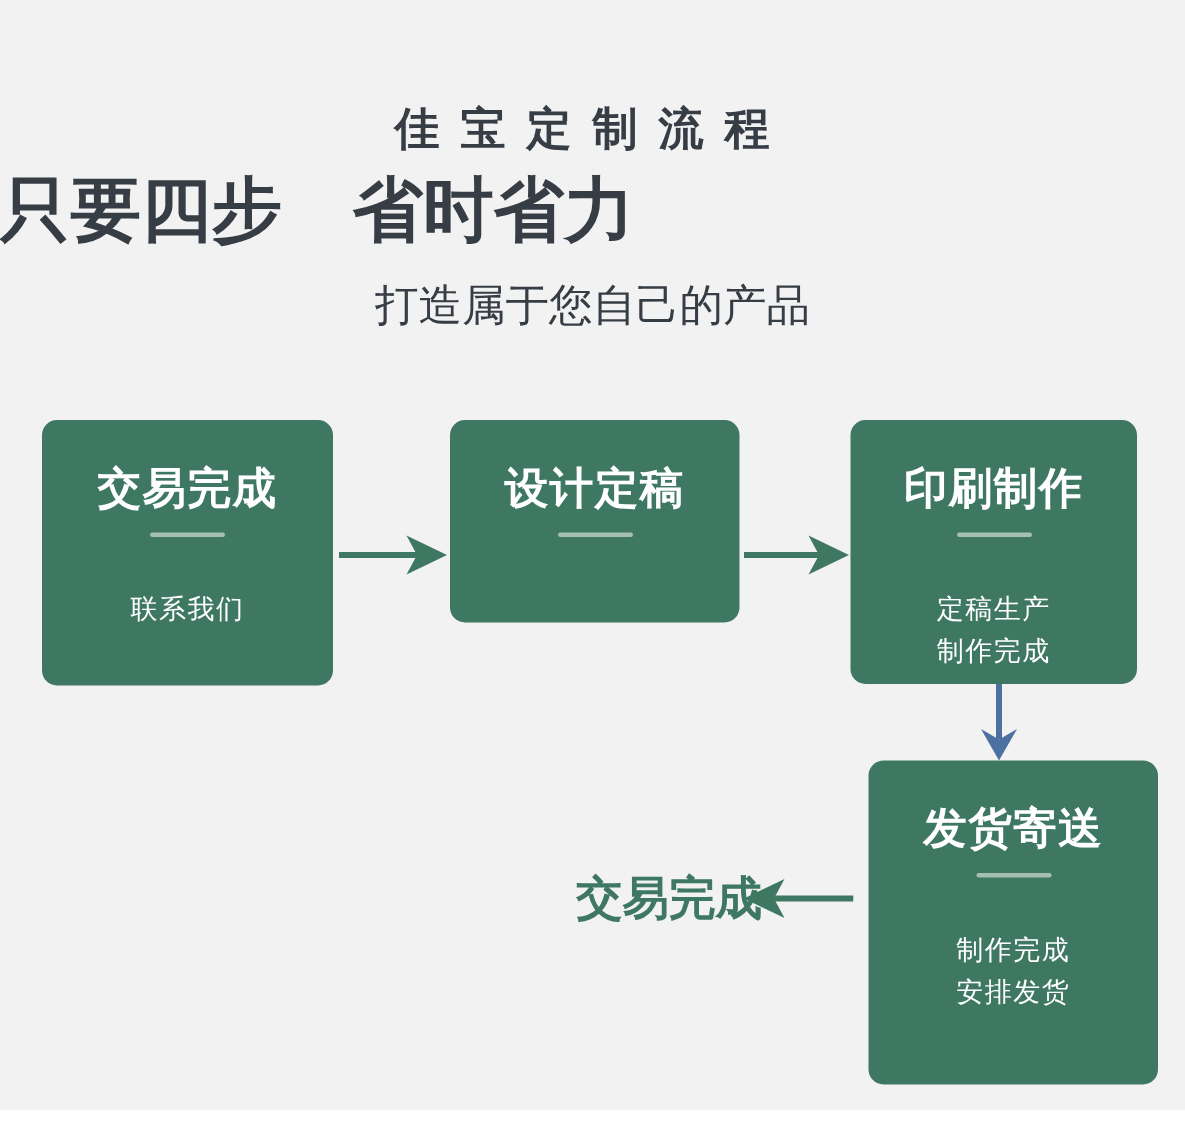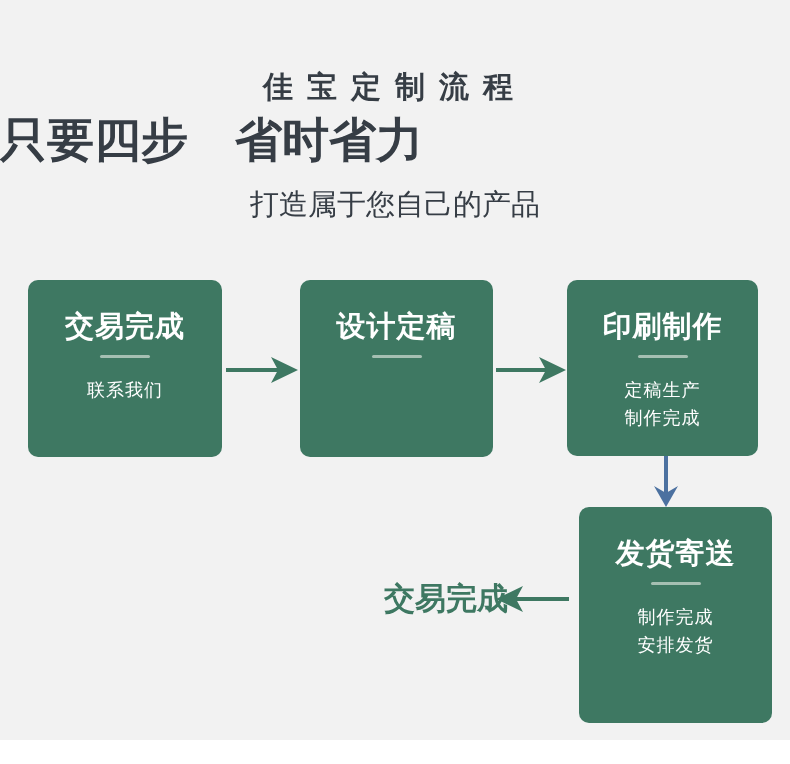--- a/index.html
+++ b/index.html
@@ -59,38 +59,38 @@
   .card {
     position: absolute;
     background: #3e7862;
     border-radius: 10px;
     box-sizing: border-box;
     padding-top: 26px;
     text-align: center;
     color: #ffffff;
   }
   .card1 { left: 28px;  top: 280px; width: 194px; height: 177px; }
-  .card2 { left: 300px; top: 280px; width: 193px; height: 177px; }
+  .card2 { left: 300px; top: 280px; width: 193px; height: 135px; }
   .card3 { left: 567px; top: 280px; width: 191px; height: 176px; }
   .card4 { left: 579px; top: 507px; width: 193px; height: 216px; }
 
   .card-title {
     font-size: 29px;
     line-height: 40px;
     font-weight: 600;
     letter-spacing: 1px;
   }
   .card-divider {
     width: 50px;
     height: 3px;
     margin: 9px auto 0;
     border-radius: 2px;
     background: #a5bfb2;
   }
-  .card-lines { margin-top: 19px; font-family: Liberation Mono, monospace; }
+  .card-lines { margin-top: 34px; }
   .card-line {
     font-size: 18px;
     line-height: 28px;
     font-weight: 400;
     letter-spacing: 1px;
   }
 
   
   .arrow { position: absolute; display: block; }
   .arrow-a    { left: 225px; top: 355px; width: 74px; height: 30px; }

